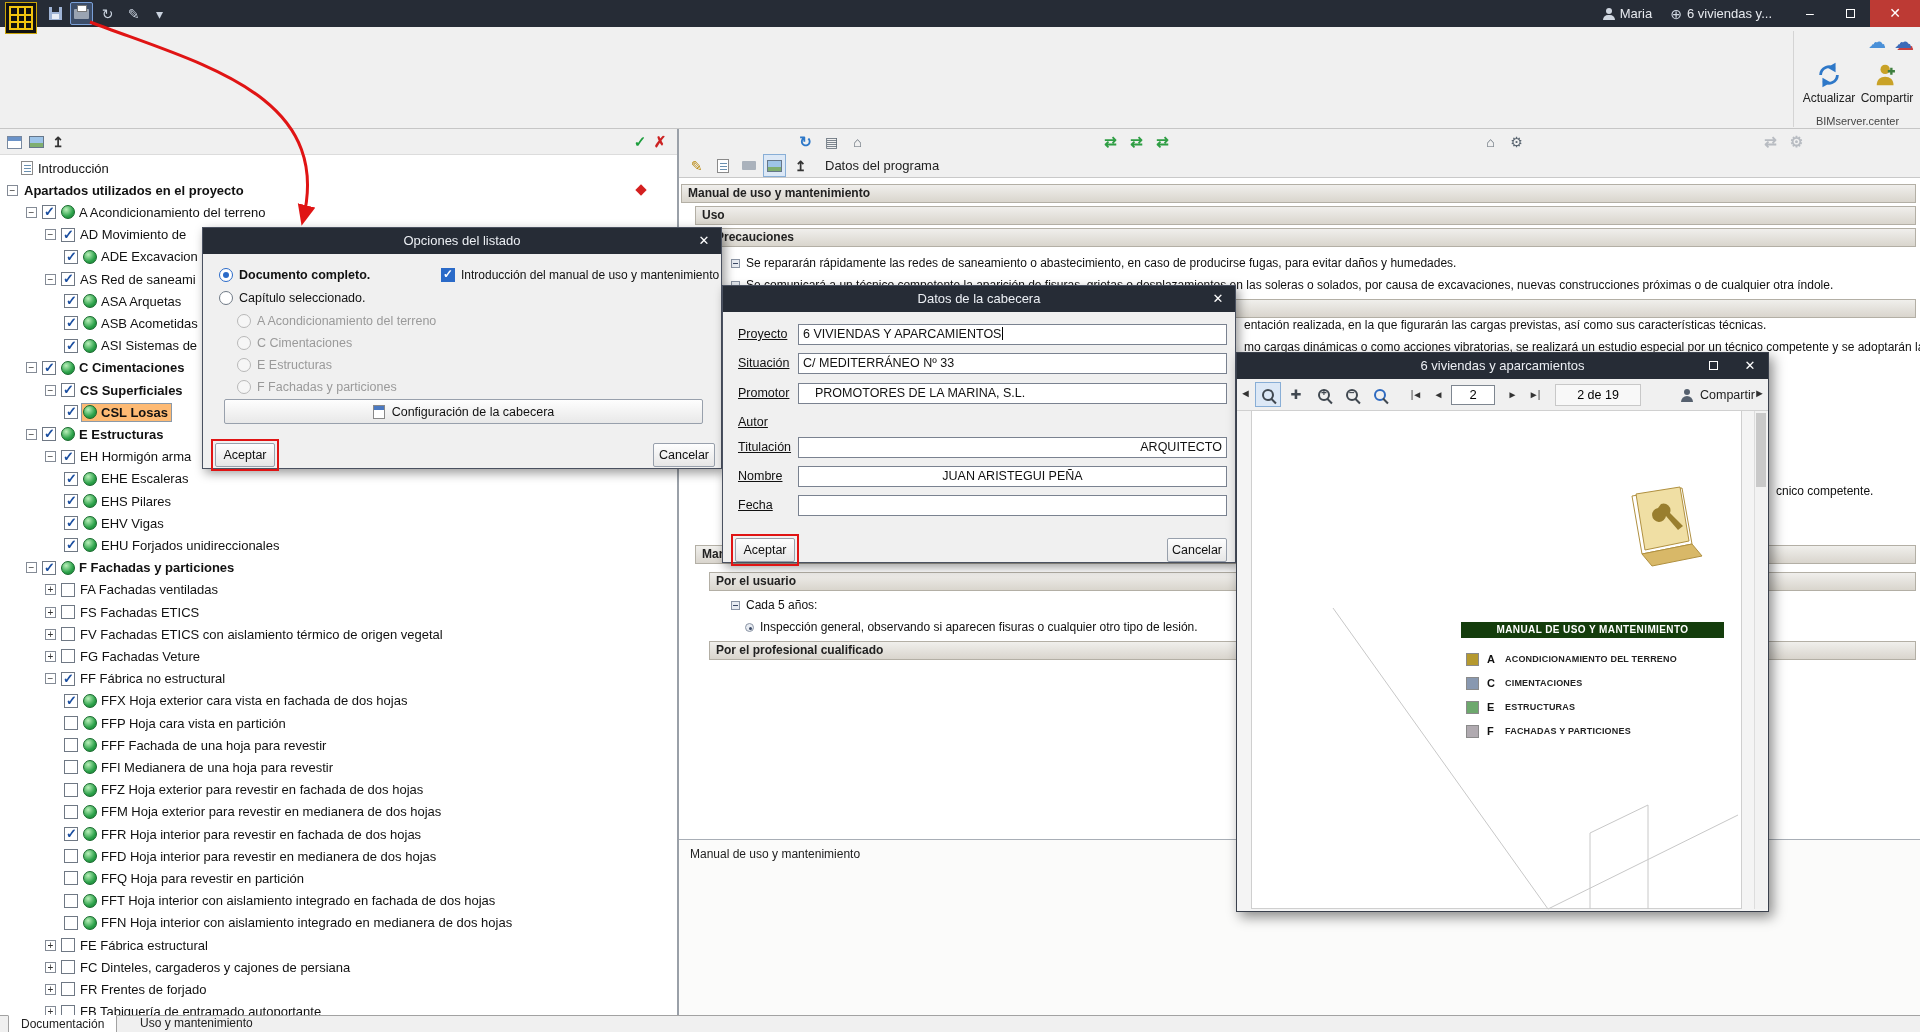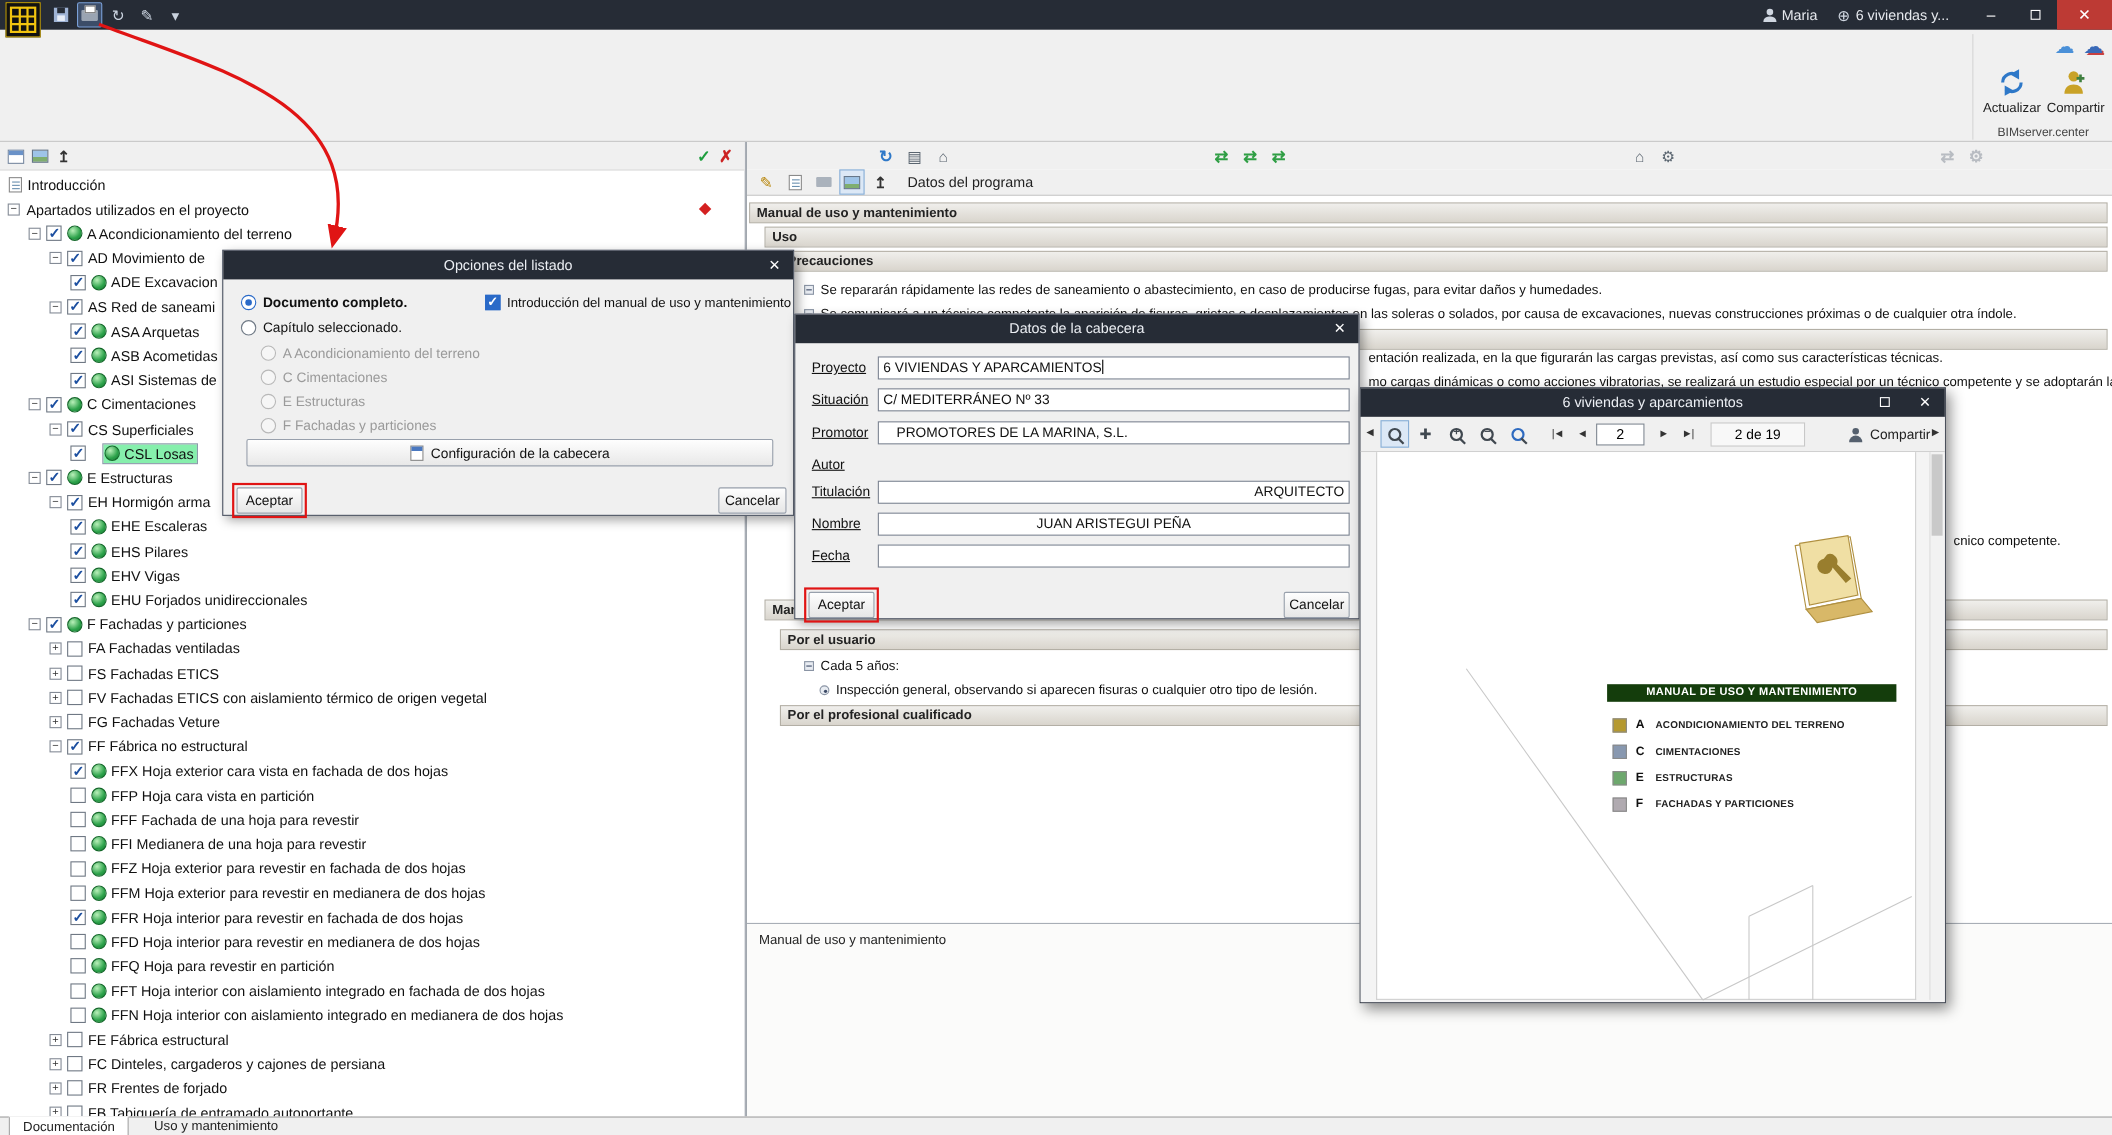--- a/index.html
+++ b/index.html
@@ -50,22 +50,22 @@
   .glyph-x{font-size:15px;font-weight:bold;color:#cc2222;}
   #tree{position:absolute;left:0;top:26px;right:0;bottom:0;overflow:hidden;font-size:13px;color:#111;}
   .trow{position:absolute;left:0;right:0;height:22px;display:flex;align-items:center;white-space:nowrap;}
   .exp{width:11px;height:11px;border:1px solid #848b96;background:#fff;font-size:10px;line-height:9px;text-align:center;color:#333;margin-right:5px;flex:none;}
   .tcb{width:14px;height:14px;border:1px solid #6f7884;background:#fff;margin-right:4px;position:relative;flex:none;}
   .tcb.on::after{content:'✓';position:absolute;left:1px;top:-2px;font-size:13px;font-weight:bold;color:#1c4fa0;}
   .gicon{width:14px;height:14px;border-radius:50%;background:radial-gradient(circle at 35% 30%,#b9f0b9,#2ca24a 60%,#187a33);border:1px solid #14682a;margin-right:4px;flex:none;}
   .pgicon{width:12px;height:14px;background:#fff;border:1px solid #8a8a8a;margin-right:5px;position:relative;flex:none;}
   .pgicon::after{content:'';position:absolute;left:2px;top:3px;width:7px;height:1px;background:#6a90b0;box-shadow:0 3px 0 #6a90b0,0 6px 0 #6a90b0;}
   .lblwrap{display:flex;align-items:center;padding:1px 3px 1px 1px;}
-  .trow.sel .lblwrap{background:#86efac;outline:1px solid #8b9aa9;margin-left:12px;}
-  .tlbl.bold{font-weight:normal;}
+  .trow.sel .lblwrap{background:#fdba74;outline:1px solid #8b9aa9;}
+  .tlbl.bold{font-weight:bold;}
   .reddiamond{position:absolute;left:637px;top:7px;width:8px;height:8px;background:#d42020;transform:rotate(45deg);}
 
   
   #right-panel{position:absolute;left:679px;top:129px;right:0;bottom:17px;background:#fff;z-index:1;}
   #doc-toolbar1{position:absolute;left:0;top:0;right:0;height:25px;background:#f0f0f0;}
   #doc-toolbar2{position:absolute;left:0;top:25px;right:0;height:24px;background:#f0f0f0;border-bottom:1px solid #c9c9c9;display:flex;align-items:center;padding-left:6px;gap:3px;}
   .tgroup{position:absolute;top:1px;display:flex;gap:3px;}
   .dtool{width:23px;height:23px;display:flex;align-items:center;justify-content:center;border:1px solid transparent;}
   .dtool.sel{background:#dce8f6;border-color:#88aed6;}
   .g-blue{color:#2e78c8;font-size:15px;font-weight:bold;}
@@ -236,21 +236,21 @@
           <span class="glyph-up">↥</span>
         </span>
       <span class="ltool" style="left:630px">
           <span class="glyph-check">✓</span>
         </span>
       <span class="ltool" style="left:650px">
           <span class="glyph-x">✗</span>
         </span>
     </div>
     <div id="tree">
-        <div class="trow" style="top: 2px; padding-left: 7px;">
+        <div class="trow" style="top: 2px; padding-left: 20px;">
           <span class="lblwrap">
             <span class="pgicon"></span>
             <span class="tlbl">Introducción</span>
           </span>
         </div>
         <div class="trow" style="top: 24.2px; padding-left: 7px;">
           <span class="exp">−</span>
           <span class="lblwrap">
             <span class="tlbl bold">Apartados utilizados en el proyecto</span>
           </span>

